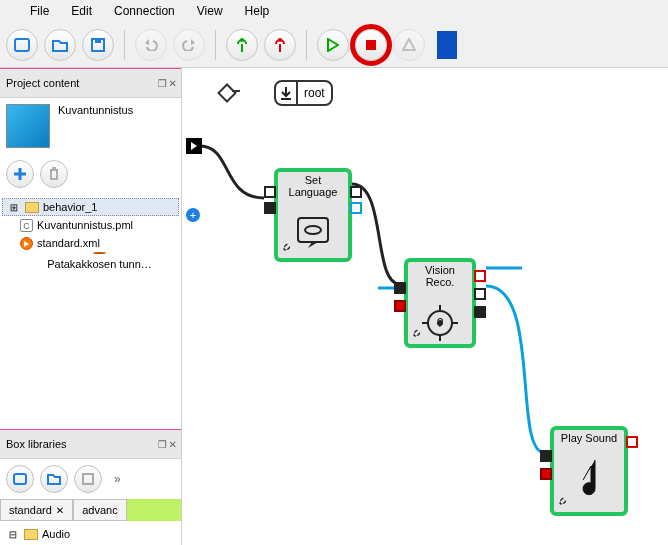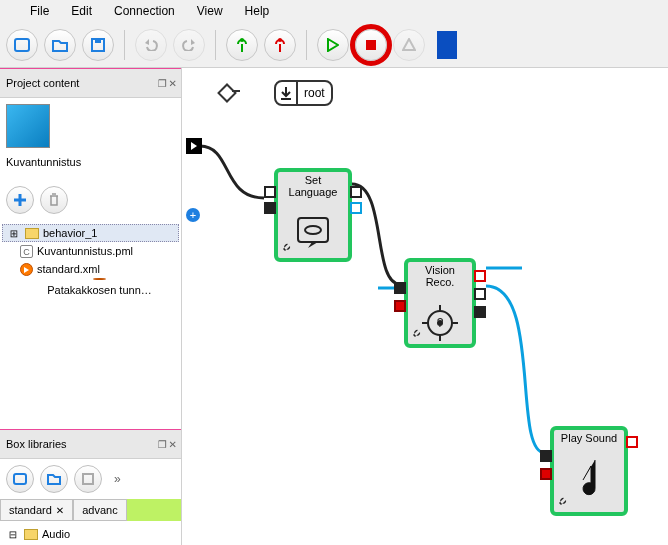--- a/index.html
+++ b/index.html
@@ -10,21 +10,21 @@
   .tbtn { width: 32px; height: 32px; border-radius: 16px; background: linear-gradient(#fff,#e8e8e8); border: 1px solid #c8c8c8; display: flex; align-items: center; justify-content: center; cursor: pointer; }
   .tbtn.disabled { opacity: 0.45; }
   .tsep { width: 1px; height: 30px; background: #c8c8c8; margin: 0 4px; }
   .stop-highlight { position: relative; }
   .stop-highlight::before { content:""; position:absolute; left:-6px; top:-6px; right:-6px; bottom:-6px; border:5px solid #d00; border-radius:50%; }
   .blue-block { width: 20px; height: 28px; background: #0a4ec0; margin-left: 6px; }
   .main { display: flex; height: calc(545px - 68px); }
   .sidebar { width: 182px; background: #f4f4f4; border-right: 1px solid #d0d0d0; display: flex; flex-direction: column; }
   .panel-header { height: 20px; background: #e8e8e8; display:flex; align-items:center; padding:14px 6px; font-size:11px; border-top:1px solid #ec4899; border-bottom:1px solid #d0d0d0; position:relative;}
   .panel-header .ctrls { position:absolute; right:4px; font-size:10px; color:#666; display:flex; gap:2px;}
-  .project-top { display:flex; padding:6px; gap:8px; align-items:flex-start; background:#fff;flex-direction:column; }
+  .project-top { display:flex; padding:6px; gap:8px; align-items:flex-start; background:#fff; }
   .cube { width:44px; height:44px; background: linear-gradient(135deg,#3ab7f0,#0a7ec0); border:1px solid #888; }
   .proj-title { font-size:11px; margin-bottom:6px;}
   .prop-btn { font-size:11px; padding:4px 10px; background:linear-gradient(#fff,#e0e0e0); border:1px solid #aaa; border-radius:3px; cursor:pointer;}
   .actions { display:flex; gap:6px; padding:6px; background:#fff;}
   .circle-btn { width:28px; height:28px; border-radius:14px; background:linear-gradient(#fff,#e8e8e8); border:1px solid #c0c0c0; display:flex; align-items:center; justify-content:center; cursor:pointer;}
   .tree { flex:1; background:#fff; font-size:11px; padding:4px 2px; overflow:hidden;}
   .tree-row { display:flex; align-items:center; height:18px; gap:4px; padding-left:4px; white-space:nowrap;}
   .tree-row.sel { background:#e0e8f4; border:1px dotted #88a;}
   .ticon { width:14px; height:14px; display:inline-flex; align-items:center; justify-content:center; font-size:10px;}
   .folder { width:14px; height:11px; background:#f7d56a; border:1px solid #c0a030; }

